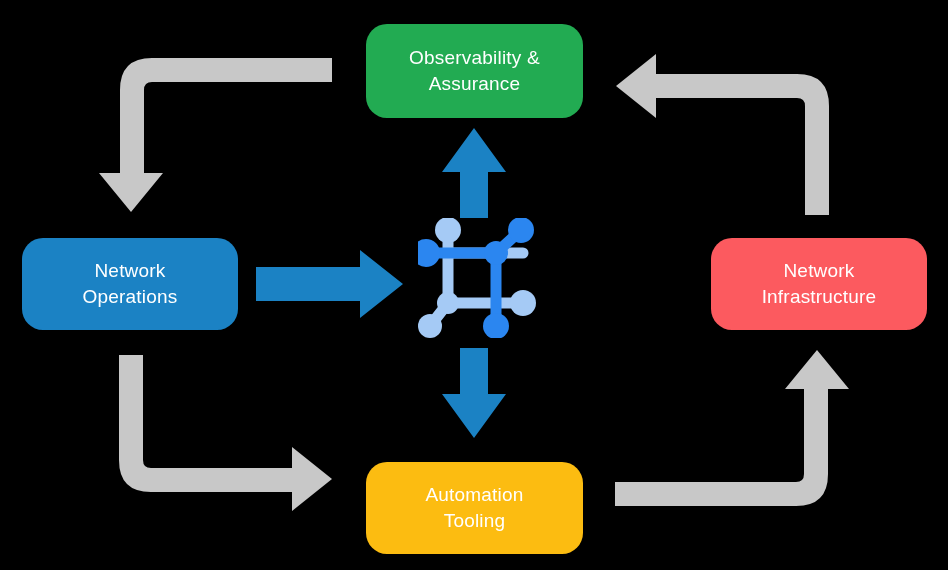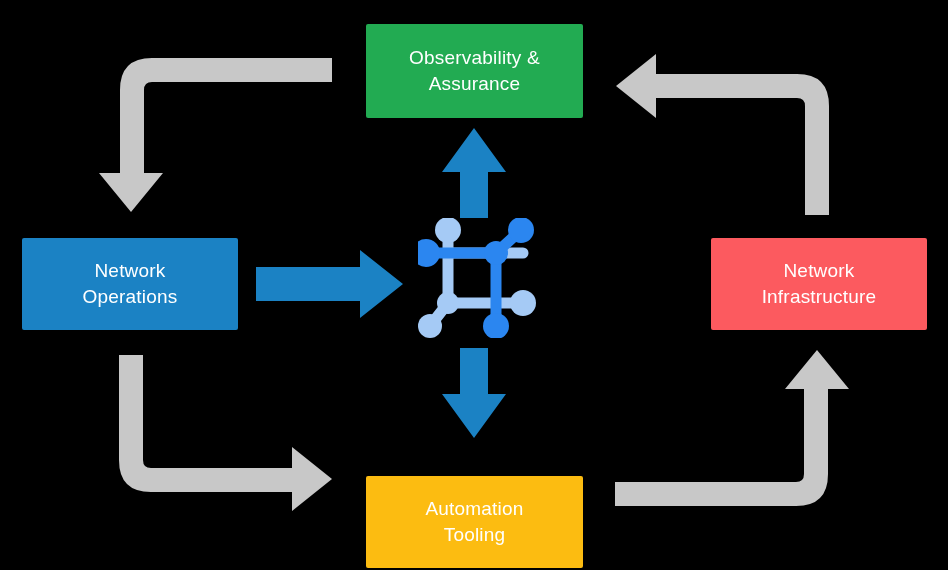--- a/index.html
+++ b/index.html
@@ -10,21 +10,21 @@
   #canvas {
     position: relative;
     width: 948px;
     height: 570px;
     background: #000000;
     overflow: hidden;
     font-family: "Liberation Sans", sans-serif;
   }
   .node-box {
     position: absolute;
-    border-radius: 2px;
+    border-radius: 21px;
     display: flex;
     align-items: center;
     justify-content: center;
     text-align: center;
     color: #ffffff;
     font-size: 19px;
     line-height: 1.35;
     letter-spacing: 0.2px;
     box-sizing: border-box;
     padding: 6px 10px;
@@ -38,21 +38,21 @@
   }
   #box-network-operations {
     left: 22px; top: 238px; width: 216px; height: 92px;
     background: #1b82c4;
   }
   #box-network-infrastructure {
     left: 711px; top: 238px; width: 216px; height: 92px;
     background: #fc5a5f;
   }
   #box-automation-tooling {
-    left: 366px; top: 476px; width: 217px; height: 92px;
+    left: 366px; top: 462px; width: 217px; height: 92px;
     background: #fcbc11;
   }
 
   .svg-layer {
     position: absolute;
     left: 0; top: 0;
     width: 948px; height: 570px;
     z-index: 2;
   }
   .hub-icon {

